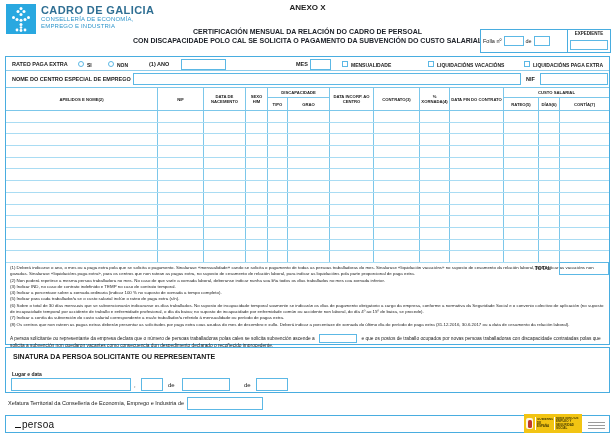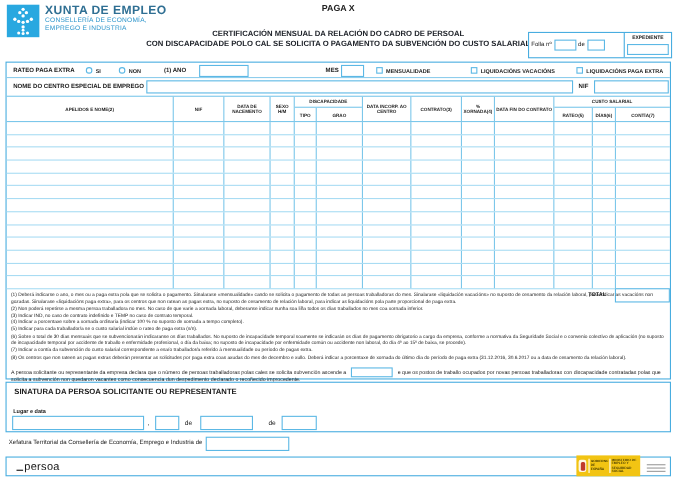--- a/index.html
+++ b/index.html
@@ -96,26 +96,26 @@
         <circle cx="19" cy="15.5" r="1.5"></circle>
         <circle cx="22.5" cy="13.5" r="1.5"></circle>
       <circle cx="15" cy="20.5" r="1.5"></circle>
         <circle cx="15" cy="23.5" r="1.3"></circle>
       <circle cx="11" cy="26" r="1.4"></circle>
         <circle cx="15" cy="26.5" r="1.4"></circle>
         <circle cx="19" cy="26" r="1.4"></circle>
     </g>
   </svg>
   <div id="logo-text" class="abs">
-    <div id="logo-title">XUNTA DE EMPLEO</div>
+    <div id="logo-title">CADRO DE GALICIA</div>
     <div class="logo-dept">CONSELLERÍA DE ECONOMÍA,</div>
     <div class="logo-dept">EMPREGO E INDUSTRIA</div>
   </div>
 
-  <div id="anexo" class="abs">PAGA X</div>
+  <div id="anexo" class="abs">ANEXO X</div>
 
   <div id="form-title" class="abs">
     <div>CERTIFICACIÓN MENSUAL DA RELACIÓN DO CADRO DE PERSOAL</div>
     <div>CON DISCAPACIDADE POLO CAL SE SOLICITA O PAGAMENTO DA SUBVENCIÓN DO CUSTO SALARIAL</div>
   </div>
 
   <div id="folla-box" class="abs box">
     <div id="folla-left">
       <span class="t">Folla nº</span>
       <span class="inp" style="width:20px;height:10px;"></span>

